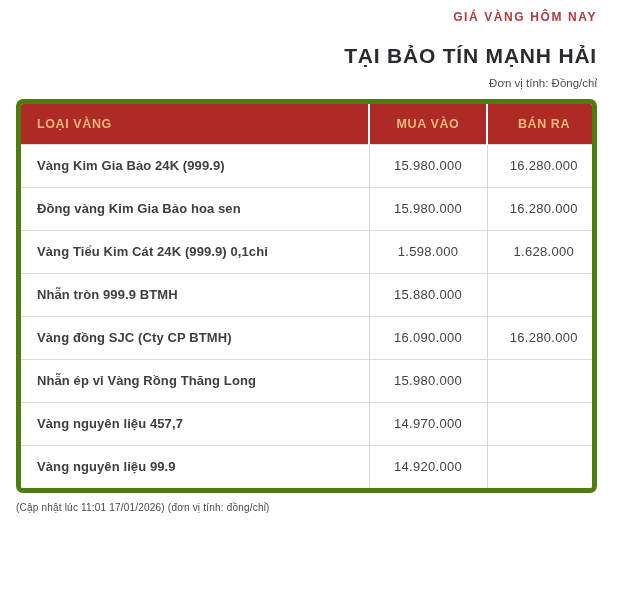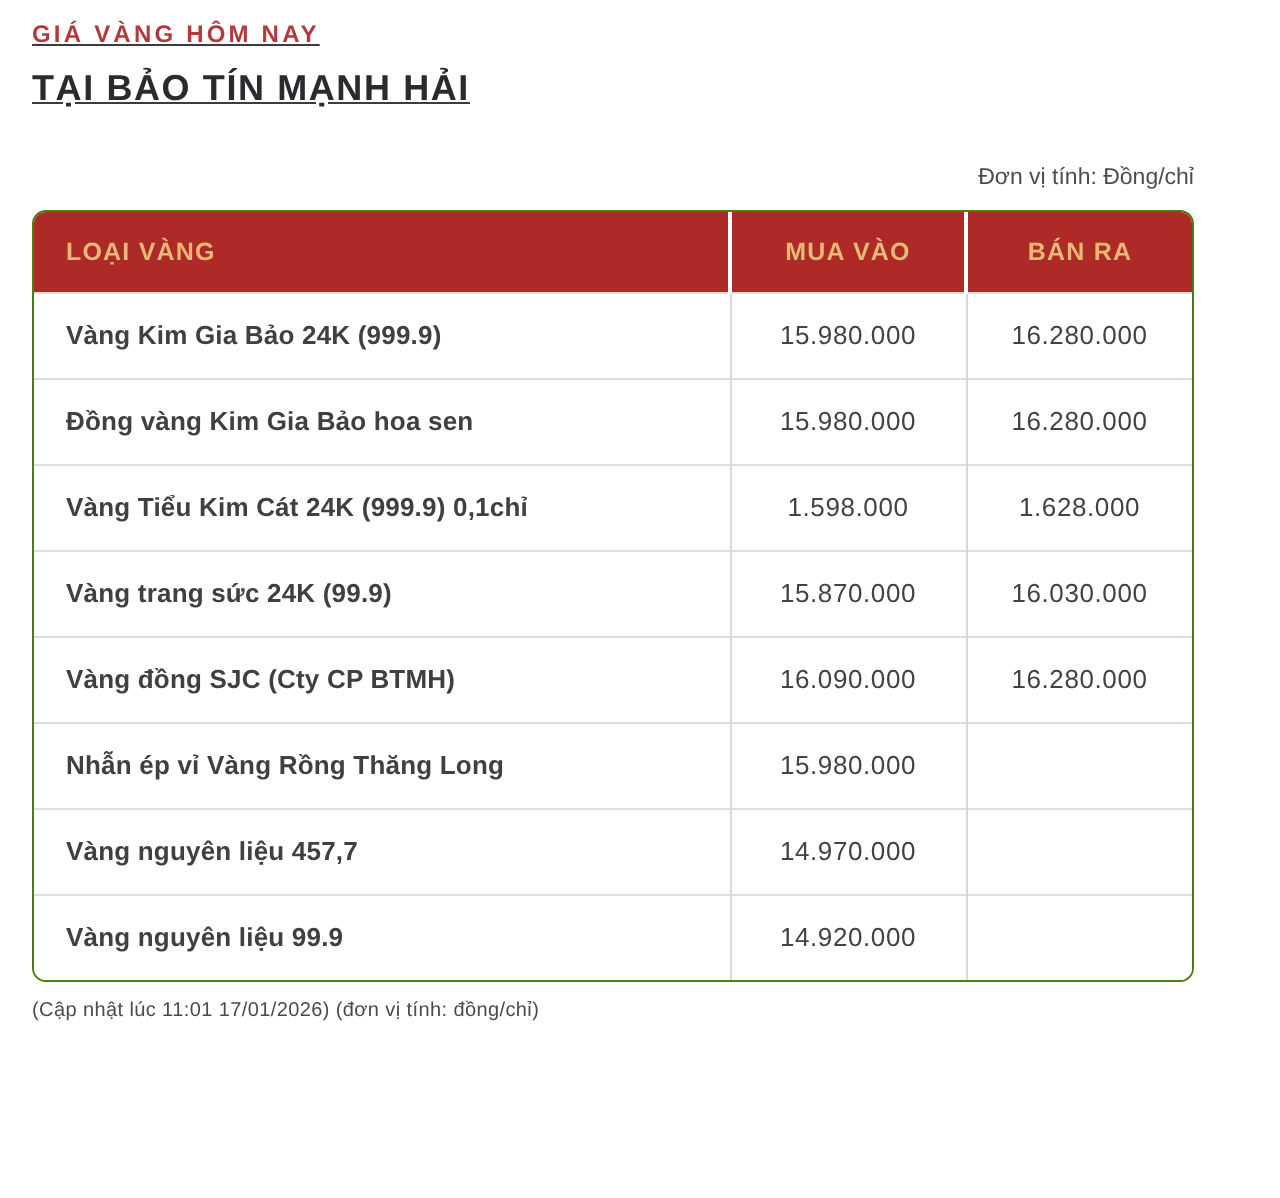--- a/index.html
+++ b/index.html
@@ -8,47 +8,47 @@
     width: 640px;
     height: 599px;
     font-family: "Liberation Sans", "DejaVu Sans", sans-serif;
     color: #3c3b3e;
     overflow: hidden;
   }
   .content {
     width: 581px;
     margin-left: 16px;
   }
-  .titles { padding-top: 9px; text-align: left; text-decoration: underline; }
+  .titles { padding-top: 9px; text-align: right; }
   .subtitle {
     font-size: 12px;
     font-weight: bold;
     letter-spacing: 1.6px;
     color: #b23a3c;
     line-height: 16px;
   }
   .main-title {
-    font-size: 18px;
+    font-size: 21px;
     font-weight: bold;
     letter-spacing: 0.8px;
     color: #2b2a2e;
     line-height: 27px;
-    margin-top: 6px;
+    margin-top: 17px;
   }
   .unit-note {
-    margin-top: 24px;
+    margin-top: 7px;
     text-align: right;
     font-size: 11.5px;
     color: #4d4d50;
     padding-right: 0px;
     line-height: 14px;
   }
   .table-wrap {
     margin-top: 9px;
-    border: 1px solid #4d7c0f;
+    border: 5px solid #4d7c0f;
     border-radius: 7px;
     overflow: hidden;
     background: #ffffff;
   }
   table {
     width: 100%;
     border-collapse: collapse;
     table-layout: fixed;
   }
   col.c-name { width: 348px; }
@@ -130,23 +130,23 @@
             <td class="td-name">Đồng vàng Kim Gia Bảo hoa sen</td>
             <td class="td-price">15.980.000</td>
             <td class="td-price">16.280.000</td>
           </tr>
           <tr>
             <td class="td-name">Vàng Tiểu Kim Cát 24K (999.9) 0,1chỉ</td>
             <td class="td-price">1.598.000</td>
             <td class="td-price">1.628.000</td>
           </tr>
           <tr>
-            <td class="td-name">Vàng trang sức 24K (99.9)</td>
-            <td class="td-price">15.870.000</td>
-            <td class="td-price">16.030.000</td>
+            <td class="td-name">Nhẫn tròn 999.9 BTMH</td>
+            <td class="td-price">15.880.000</td>
+            <td class="td-price"></td>
           </tr>
           <tr>
             <td class="td-name">Vàng đồng SJC (Cty CP BTMH)</td>
             <td class="td-price">16.090.000</td>
             <td class="td-price">16.280.000</td>
           </tr>
           <tr>
             <td class="td-name">Nhẫn ép vỉ Vàng Rồng Thăng Long</td>
             <td class="td-price">15.980.000</td>
             <td class="td-price"></td>

